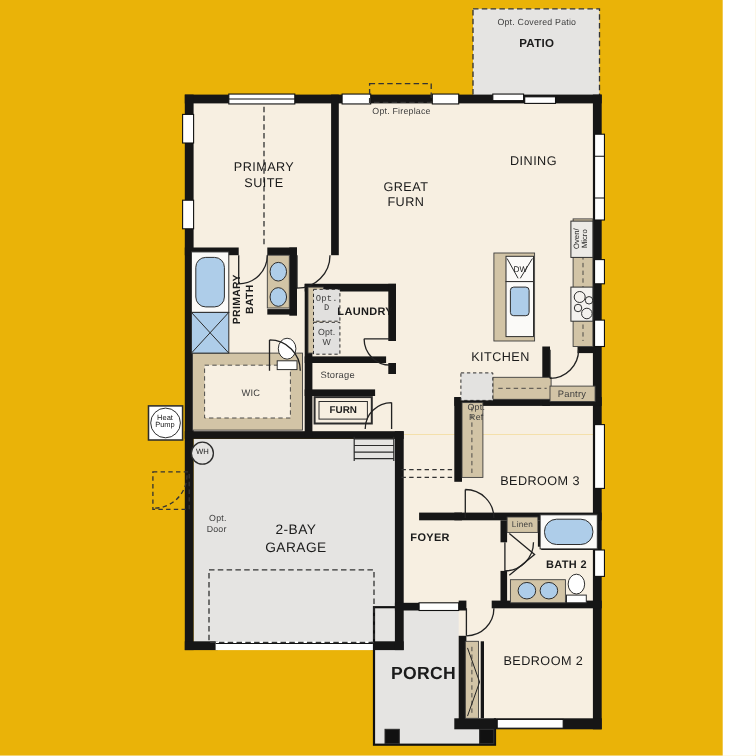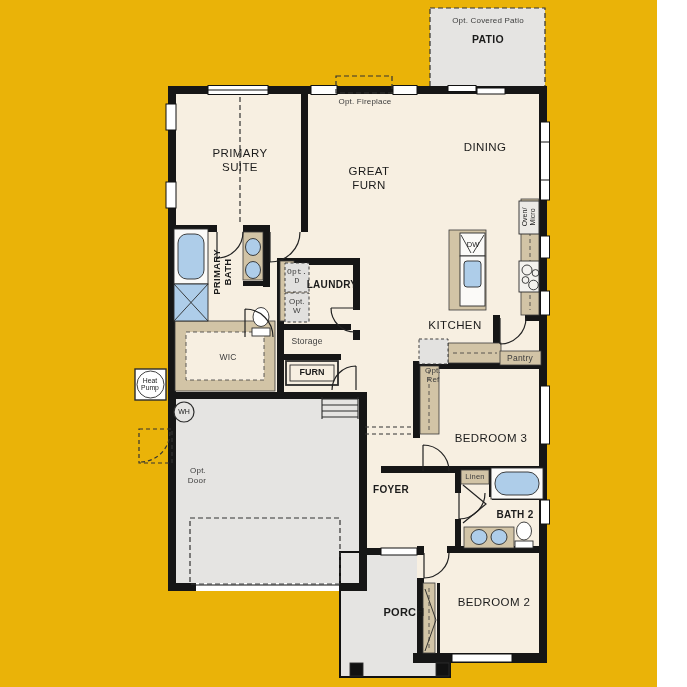--- a/index.html
+++ b/index.html
@@ -188,20 +188,21 @@
     <div class="lbl vert wrap" style="left:222px;top:272px;width:58px;font-size:9.5px;font-weight:700;letter-spacing:.3px;line-height:1.2;">PRIMARY BATH</div>
     <div class="lbl room-sm" style="left:332px;top:285px;font-size:10px;">LAUNDRY</div>
     <div class="lbl opt wrap" style="left:297px;top:277px;width:22px;line-height:1.1;font-family:Liberation Mono, monospace;">Opt. D</div>
     <div class="lbl opt wrap" style="left:297px;top:307px;width:22px;line-height:1.1;">Opt. W</div>
     <div class="lbl opt" style="left:307px;top:341px;font-size:8.5px;">Storage</div>
     <div class="lbl opt" style="left:228px;top:357px;font-size:8.5px;">WIC</div>
     <div class="lbl" style="left:312px;top:373px;font-size:9px;font-weight:700;">FURN</div>
     <div class="lbl tiny wrap" style="left:150px;top:384px;width:28px;font-size:6.8px;line-height:1.1;">Heat Pump</div>
     <div class="lbl tiny" style="left:184px;top:412px;font-size:7px;">WH</div>
     <div class="lbl opt wrap" style="left:191px;top:476px;width:30px;text-align:right;line-height:1.2;">Opt. Door</div>
+    <div class="lbl room wrap" style="left:269px;top:490px;width:80px;font-size:12.5px;line-height:1.3;">2-BAY GARAGE</div>
     <div class="lbl room-sm" style="left:391px;top:490px;font-size:10px;">FOYER</div>
     <div class="lbl room" style="left:491px;top:438px;">BEDROOM 3</div>
     <div class="lbl opt" style="left:475px;top:477px;font-size:7.5px;text-align:center;">Linen</div>
     <div class="lbl room-sm wrap" style="left:515px;top:515px;width:38px;font-size:10px;line-height:1.25;">BATH 2</div>
     <div class="lbl room" style="left:494px;top:602px;">BEDROOM 2</div>
-    <div class="lbl room-sm" style="left:385px;top:613px;font-size:11px;margin-left:19px;">PORCH</div>
+    <div class="lbl room-sm" style="left:385px;top:613px;font-size:16px;">PORCH</div>
   </div>
 </div>
 
 </body></html>

